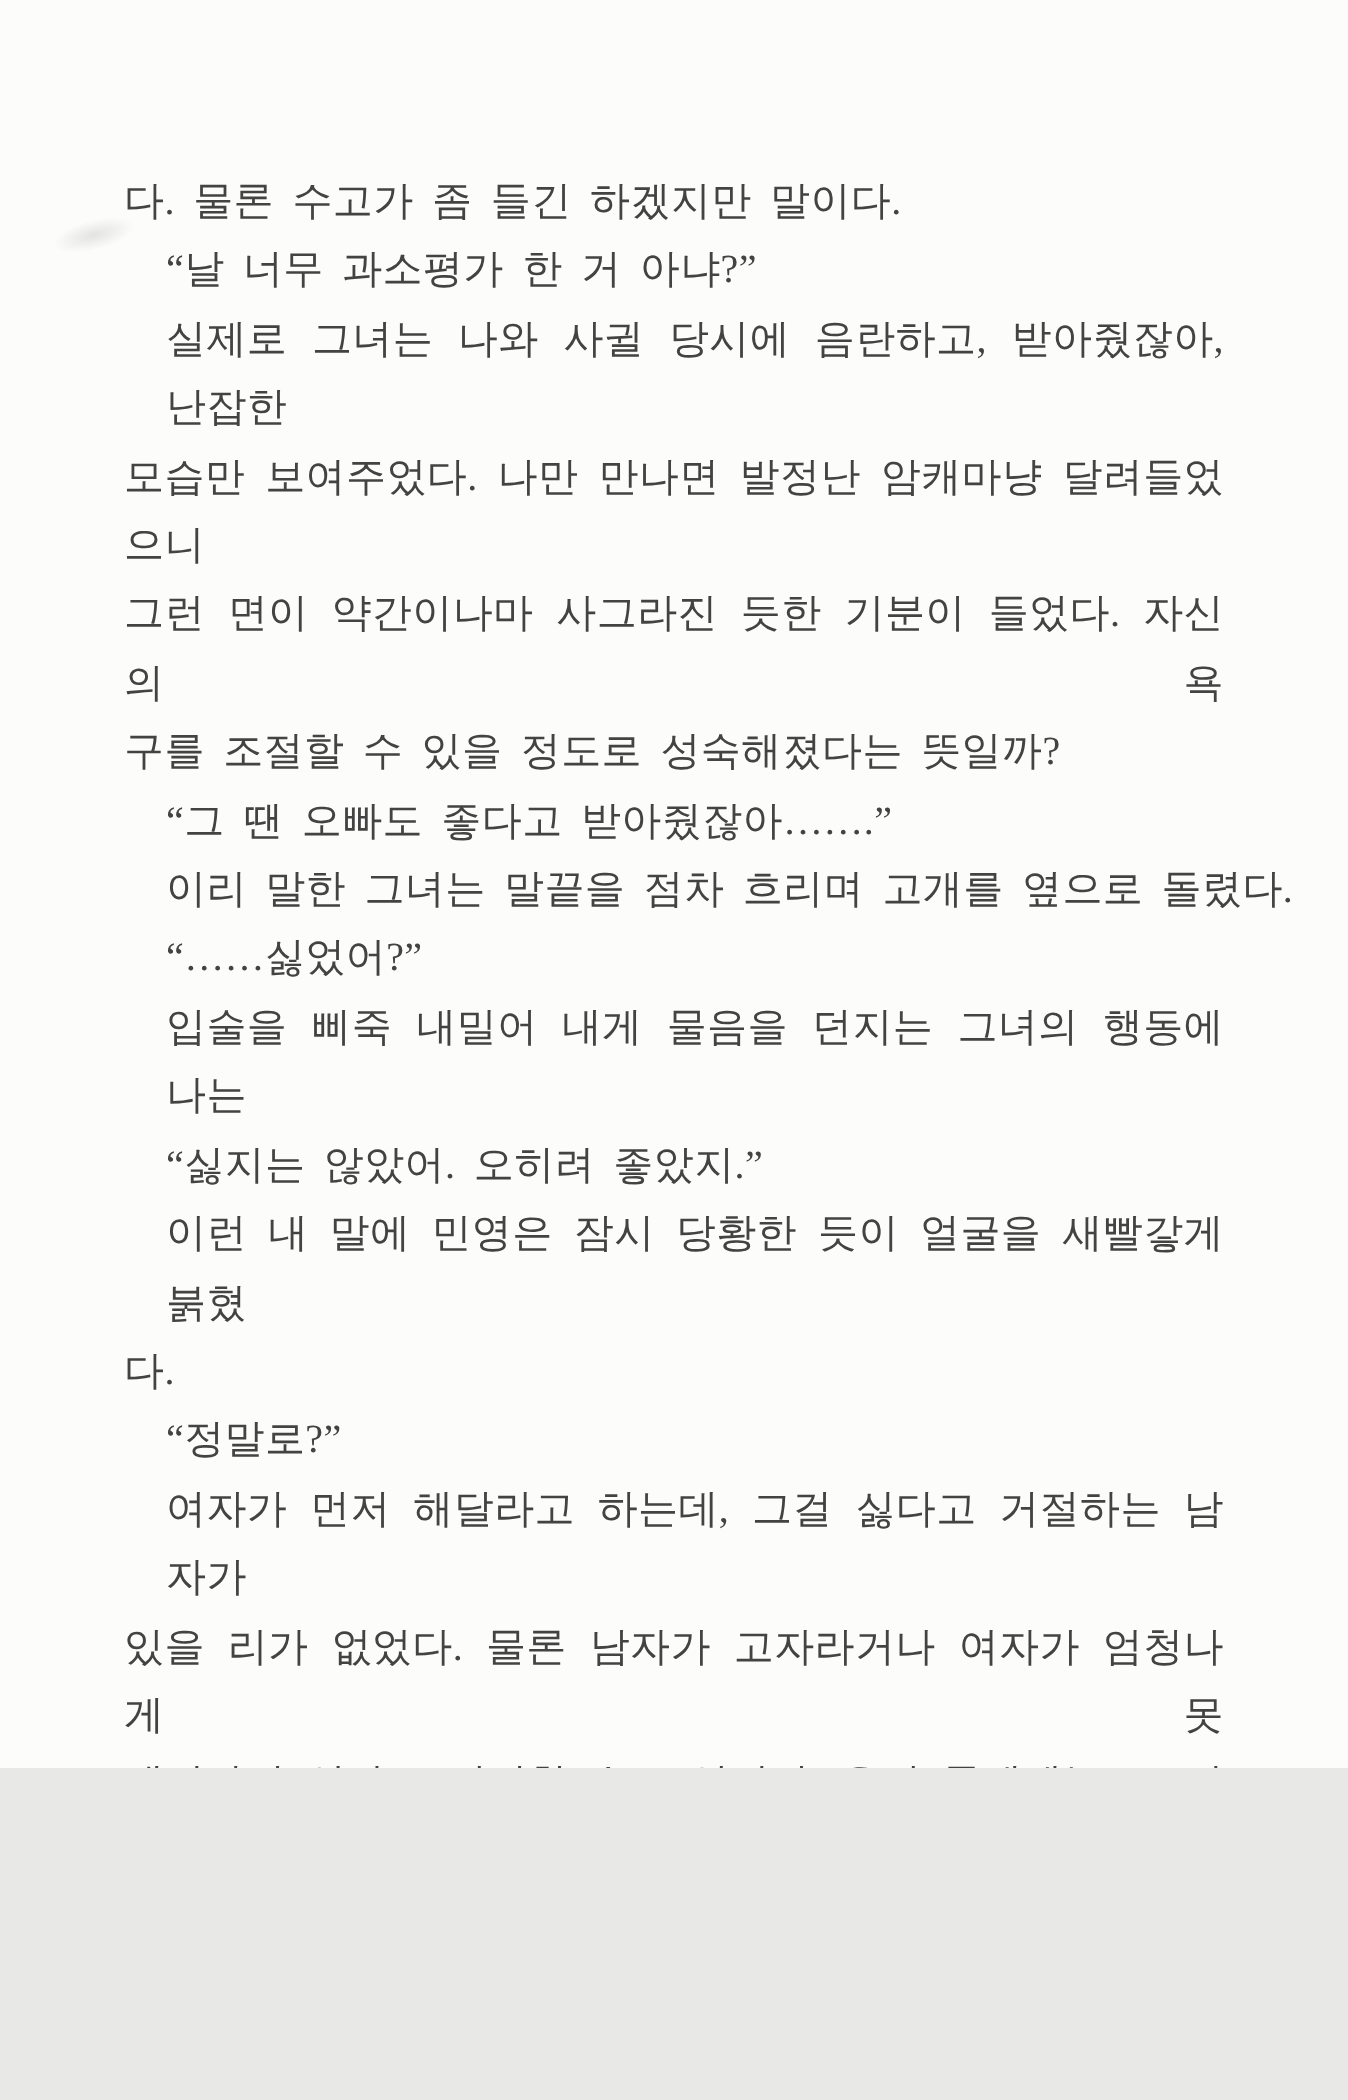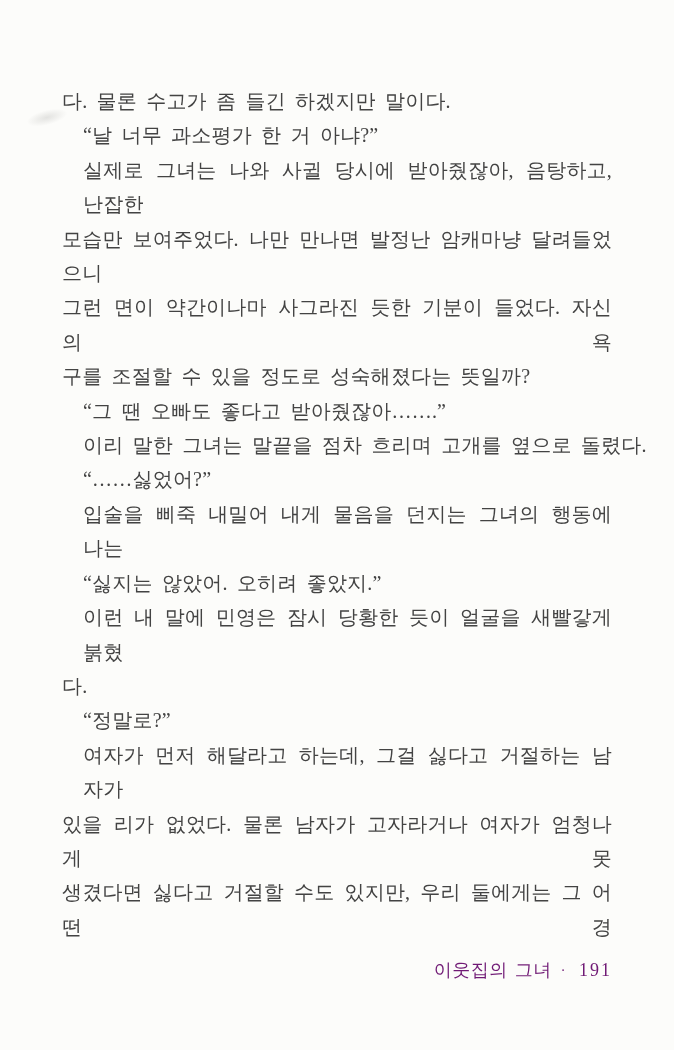--- a/index.html
+++ b/index.html
@@ -3,21 +3,21 @@
 <meta charset="utf-8">
 <style>
   html, body {
     margin: 0;
     padding: 0;
     background: #e8e8e6;
   }
   .page {
     position: relative;
     width: 674px;
-    height: 1050px;
+    height: 884px;
     margin: 0 auto;
     background: #fcfcfa;
     font-family: "Liberation Serif", "DejaVu Serif", serif;
     color: #434343;
     overflow: hidden;
     box-sizing: border-box;
   }
   
   .smudge {
     position: absolute;
@@ -74,21 +74,21 @@
 </style>
 </head>
 <body>
 
 <div class="page">
   <div class="smudge"></div>
 
   <div class="text-block">
       <div class="line">다. 물론 수고가 좀 들긴 하겠지만 말이다.</div>
       <div class="line indent">“날 너무 과소평가 한 거 아냐?”</div>
-      <div class="line indent justify">실제로 그녀는 나와 사귈 당시에 받아줬잖아, 음탕하고, 난잡한</div>
+      <div class="line indent justify">실제로 그녀는 나와 사귈 당시에 음란하고, 받아줬잖아, 난잡한</div>
       <div class="line justify">모습만 보여주었다. 나만 만나면 발정난 암캐마냥 달려들었으니</div>
       <div class="line justify">그런 면이 약간이나마 사그라진 듯한 기분이 들었다. 자신의 욕</div>
       <div class="line">구를 조절할 수 있을 정도로 성숙해졌다는 뜻일까?</div>
       <div class="line indent">“그 땐 오빠도 좋다고 받아줬잖아…….”</div>
       <div class="line indent">이리 말한 그녀는 말끝을 점차 흐리며 고개를 옆으로 돌렸다.</div>
       <div class="line indent">“……싫었어?”</div>
       <div class="line indent justify">입술을 삐죽 내밀어 내게 물음을 던지는 그녀의 행동에 나는</div>
       <div class="line indent">“싫지는 않았어. 오히려 좋았지.”</div>
       <div class="line indent justify">이런 내 말에 민영은 잠시 당황한 듯이 얼굴을 새빨갛게 붉혔</div>
       <div class="line">다.</div>

